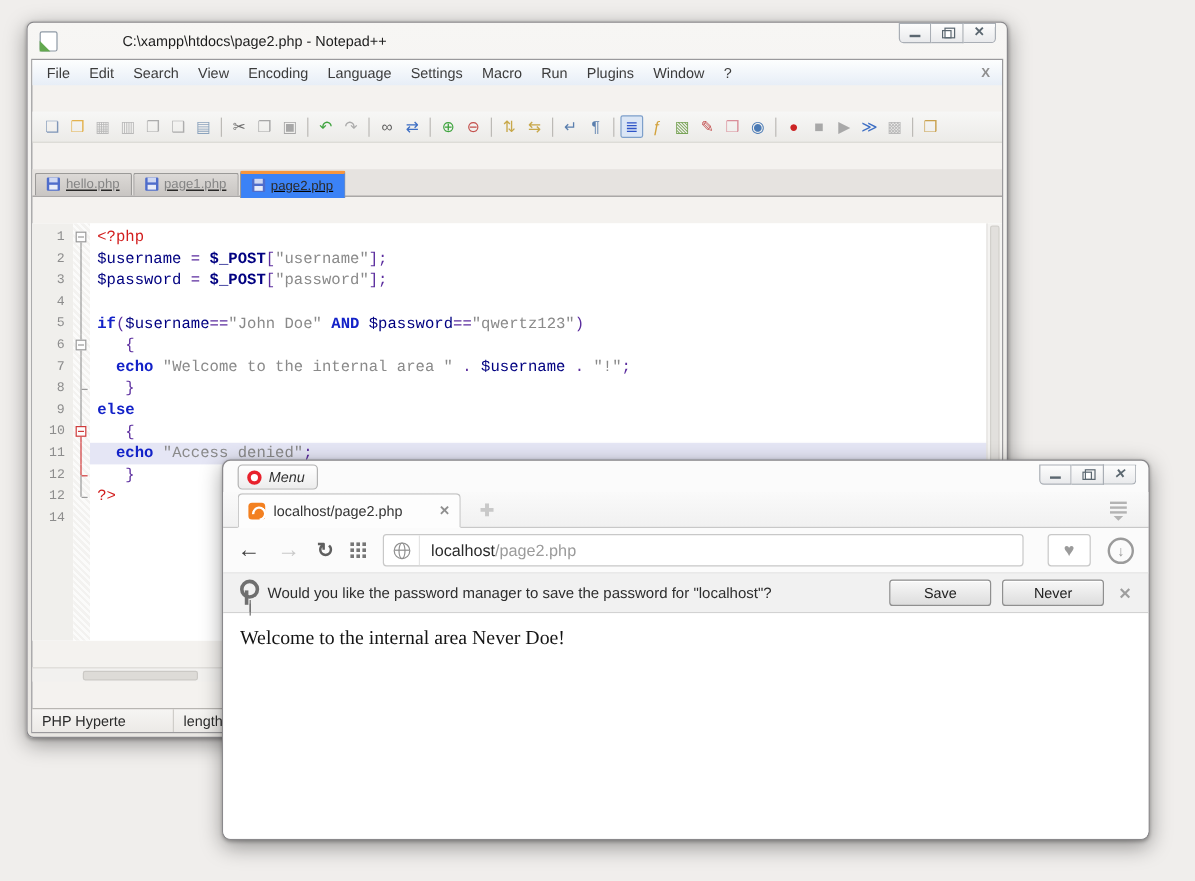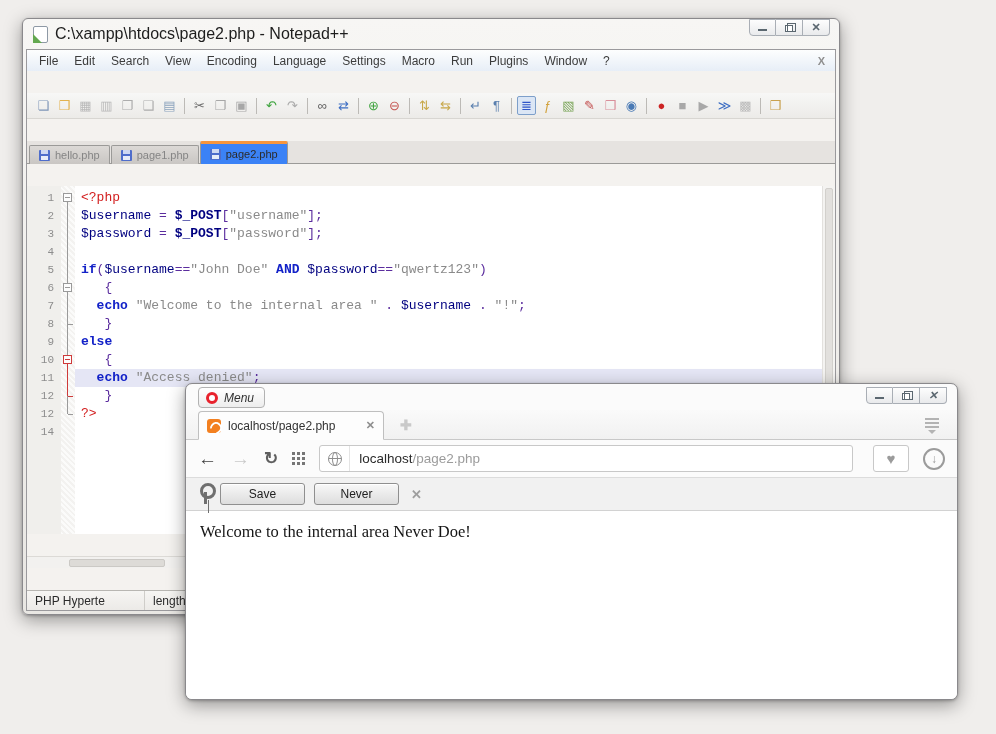--- a/index.html
+++ b/index.html
@@ -17,36 +17,36 @@
   .winbtn:last-child { border-bottom-right-radius:4px; }
   .ic-min { width:9px; height:2px; background:#5b6770; margin-top:5px; }
   .ic-restore { width:8px; height:7px; border:1px solid #5b6770; background:#fff; position:relative; margin-top:2px; }
   .ic-restore::before { content:""; position:absolute; left:1px; top:-3px; width:7px; height:7px; border:1px solid #5b6770; background:transparent; }
   .ic-close { font-weight:bold; font-size:11px; color:#5b6770; line-height:1; }
 
   
   #npp { left:22px; top:18px; width:818px; height:597px;
          background:linear-gradient(#f7f6f4,#e9e7e3); display:flex; flex-direction:column; }
   .npp-title { height:30px; display:flex; align-items:center; padding-left:10px; gap:7px; flex:0 0 30px; }
-  .npp-title .ttl { font-size:16px; color:#1d1d1d; }
+  .npp-title .ttl { font-size:12px; color:#1d1d1d;margin-left:47px; }
   .npp-icon { width:15px; height:17px; background:#fff; border:1px solid #8e99a5; border-radius:2px; position:relative; }
   .npp-icon::after { content:""; position:absolute; left:-1px; bottom:-1px; border-left:9px solid #63a84f; border-top:9px solid transparent; }
   .npp-body { flex:1; margin:0 3px 3px; border:1px solid #9a999c; background:#f4f2ef; display:flex; flex-direction:column; min-height:0;gap:22px; }
 
   .npp-menubar { height:21px; flex:0 0 21px; background:linear-gradient(#fdfefe,#e7eef7); display:flex; align-items:center; font-size:12px; color:#3c3c3c; padding-left:4px; }
   .menu-item { padding:2px 8px; cursor:default; }
   .menu-spacer { flex:1; }
   .menu-close { padding:0 10px; color:#8f8f8f; font-weight:bold; font-size:11px; }
 
   .npp-toolbar { height:26px; flex:0 0 26px; background:linear-gradient(#f7f7f6,#ecebe8); display:flex; align-items:center; padding-left:6px; border-bottom:1px solid #d8d6d2; }
   .tb-icon { width:19px; height:19px; display:flex; align-items:center; justify-content:center; font-size:13px; margin:0 1px; border:1px solid transparent; border-radius:2px; }
   .tb-icon.active { background:#dbe6f5; border-color:#7d9fca; }
   .tb-sep { width:1px; height:16px; background:#bcbab6; margin:0 4px; }
 
-  .npp-tabbar { height:23px; flex:0 0 23px; background:#e6e3e0; display:flex; align-items:flex-end; padding-left:2px; border-bottom:1px solid #9b9a98; }
+  .npp-tabbar { height:23px; flex:0 0 23px; background:#e6e3e0; display:flex; align-items:center; padding-left:2px; border-bottom:1px solid #9b9a98;text-decoration:underline; }
   .npp-tab { height:19px; display:flex; align-items:center; gap:5px; padding:0 9px; font-size:11px; color:#858585;
              background:linear-gradient(#dcd9d6,#c9c6c3); border:1px solid #9b9a98; border-bottom:none; margin-right:1px;
              border-radius:2px 2px 0 0; position:relative; top:1px; }
   .npp-tab.active { height:23px; background:#3b82f6; color:#2b2b2b; border-top:3px solid #f7953c; top:1px; z-index:2; }
   .floppy { width:11px; height:11px; background:#4f6dcb; border-radius:1px; position:relative; }
   .floppy::before { content:""; position:absolute; left:2px; top:0; width:7px; height:4px; background:#cfd8f2; }
   .floppy::after { content:""; position:absolute; left:2px; bottom:1px; width:7px; height:4px; background:#e8ecf8; }
 
   .npp-editor { flex:1; position:relative; background:#ffffff; overflow:hidden; min-height:0; }
   .gutter-bg { position:absolute; left:0; top:0; bottom:0; width:34px; background:#f0efec; }
@@ -392,20 +392,21 @@
     <div class="heart-btn">
         <span>♥</span>
       </div>
     <div class="dl-btn">
         <span>↓</span>
       </div>
   </div>
 
   <div class="op-notif">
     <span class="key-ic"></span>
+    <span class="notif-msg">Would you like the password manager to save the password for "localhost"?</span>
     <div class="nbtn">Save</div>
     <div class="nbtn">Never</div>
     <span class="notif-close">✕</span>
   </div>
 
   <div class="op-content">
     <div class="page-text">Welcome to the internal area Never Doe!</div>
   </div>
 </div>
 

